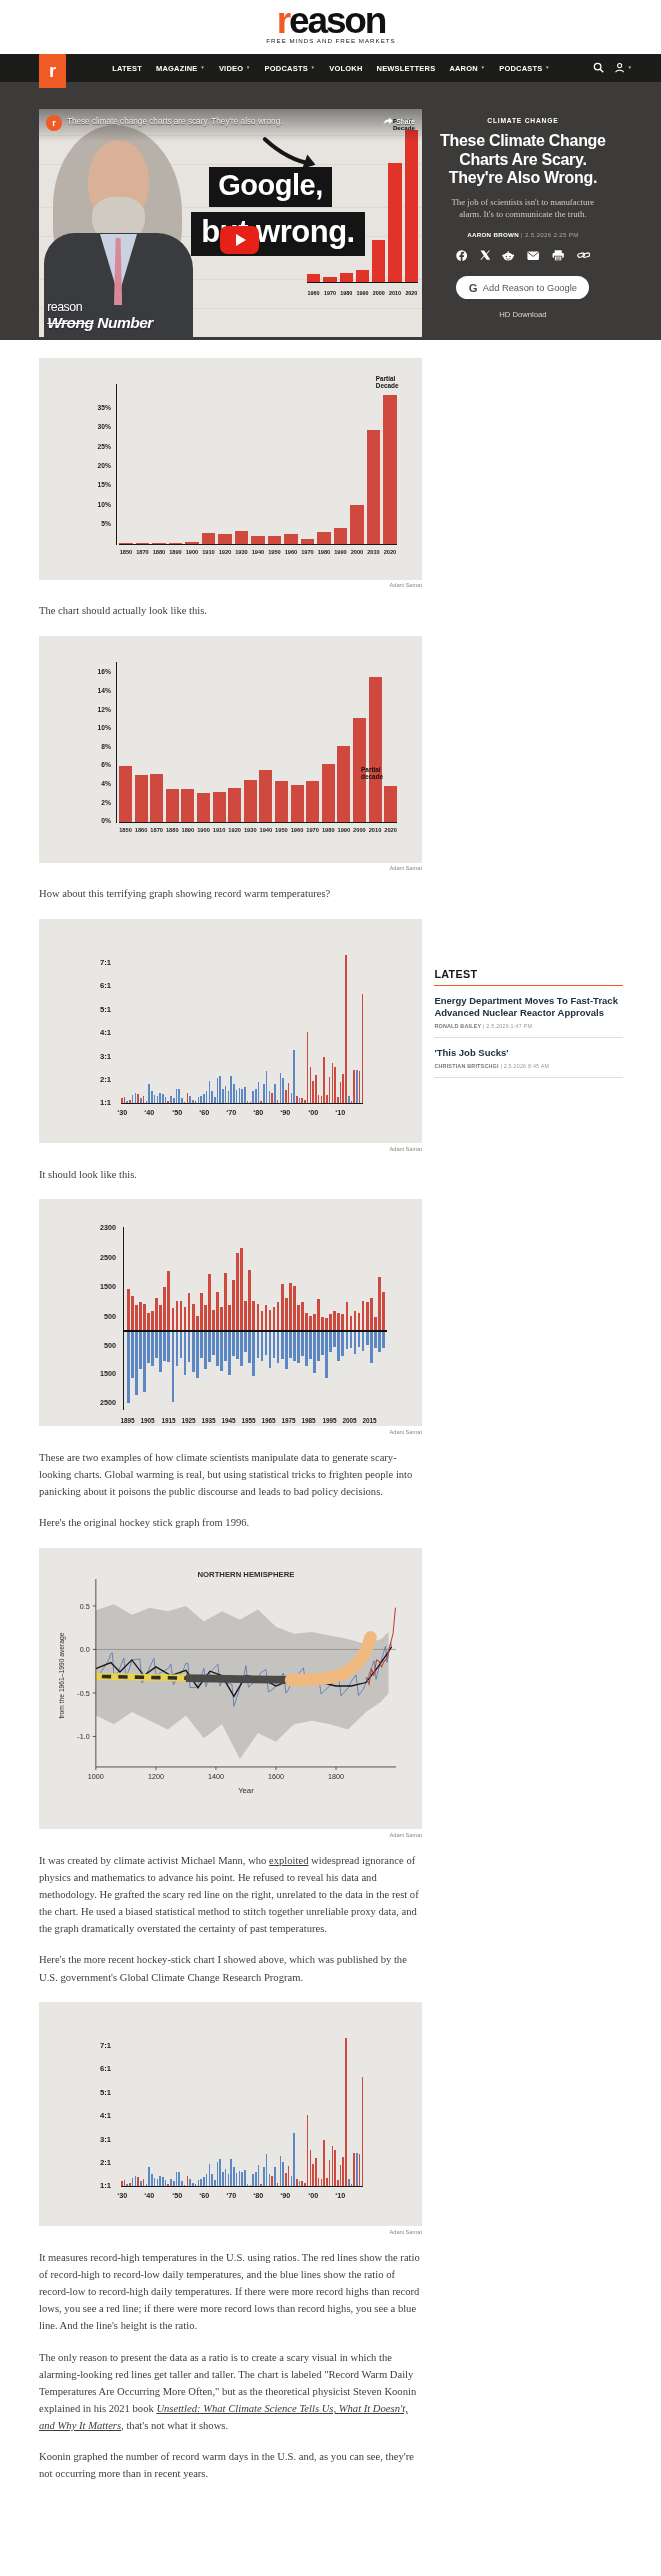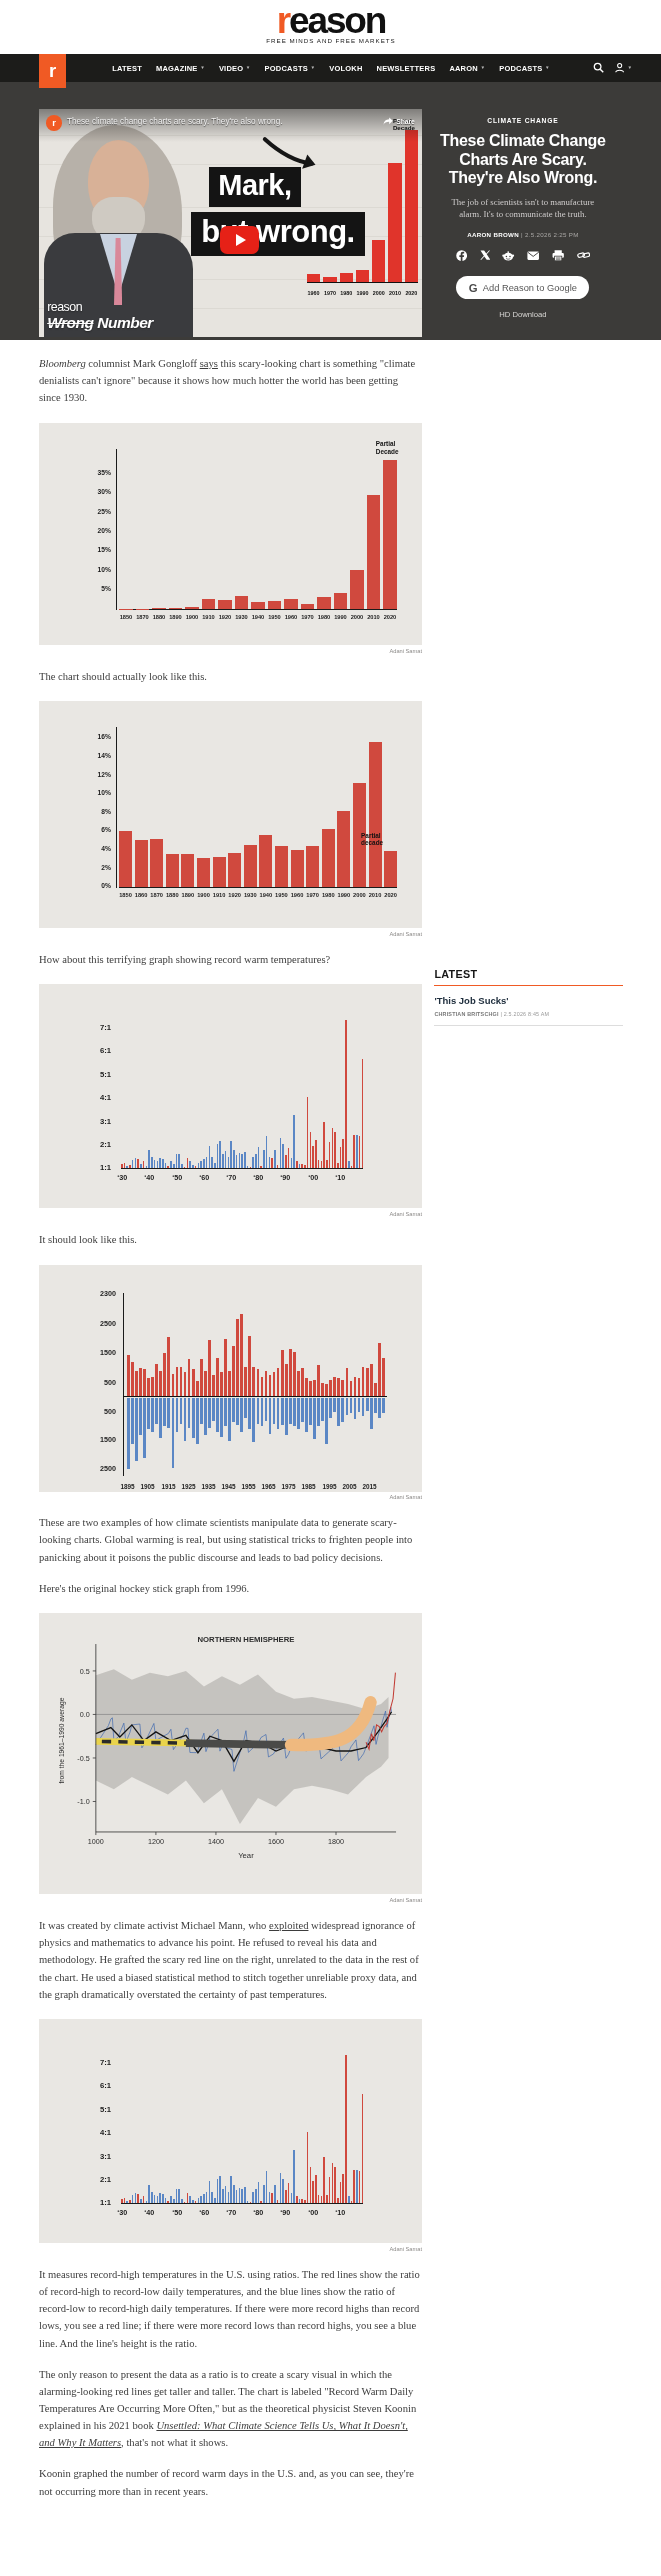--- a/index.html
+++ b/index.html
@@ -173,21 +173,21 @@
             <span>2010</span>
             <span>2020</span>
           </div>
         <div class="v-note" id="thumb-note">Partial<br>Decade</div>
       </div>
       <svg class="v-arrow" width="62" height="46" viewBox="0 0 120 90">
         <path d="M5 18 C 40 50, 70 62, 96 66" fill="none" stroke="#161616" stroke-width="8" stroke-linecap="round"></path>
         <path d="M78 76 L104 68 L88 48 Z" fill="#161616"></path>
       </svg>
 
-      <div class="v-black1">Mark,</div>
+      <div class="v-black1">Google,</div>
       <div class="v-black2">but wrong.</div>
       <div class="v-play">
           <div class="tri"></div>
         </div>
 
       <div class="v-mark">
         <div class="m1">reason</div>
         <div class="m2"><s>Wrong</s><span> Number</span></div>
       </div>
 
@@ -258,21 +258,20 @@
             <span class="g">G</span>
             <span>Add Reason to Google</span>
           </span></div>
       <div class="hp-hd">HD Download</div>
     </div>
   </div>
 </div>
 
 <div class="content">
   <div class="article" id="article">
-    <p><span class="em">Bloomberg</span><span> columnist Mark Gongloff </span><span class="u">says</span><span> this scary-looking chart is something "climate denialists can't ignore" because it shows how much hotter the world has been getting since 1930.</span></p>
     <figure>
       <div class="chart-box" style="height: 222px; position: relative;">
           <div style="position: absolute; left: 77px; top: 26px; width: 1px; height: 161px; background: rgb(26, 26, 26);"></div>
           <div class="ytick" style="left: 41px; top: 162px;">5%</div>
           <div class="ytick" style="left: 41px; top: 143px;">10%</div>
           <div class="ytick" style="left: 41px; top: 123px;">15%</div>
           <div class="ytick" style="left: 41px; top: 104px;">20%</div>
           <div class="ytick" style="left: 41px; top: 85px;">25%</div>
           <div class="ytick" style="left: 41px; top: 65px;">30%</div>
           <div class="ytick" style="left: 41px; top: 46px;">35%</div>
@@ -750,20 +749,21 @@
             <text x="459.8" y="424" font-size="14" fill="#2d2d2d" text-anchor="middle" font-family="&quot;Liberation Sans&quot;,sans-serif">1600</text>
             <line y1="400" y2="406" x1="459.8" x2="459.8" stroke="#333" stroke-width="1.5"></line>
             <text x="576.4000000000001" y="424" font-size="14" fill="#2d2d2d" text-anchor="middle" font-family="&quot;Liberation Sans&quot;,sans-serif">1800</text>
             <line y1="400" y2="406" x1="576.4000000000001" x2="576.4000000000001" stroke="#333" stroke-width="1.5"></line>
             <text x="401.5" y="450" font-size="15" fill="#2d2d2d" text-anchor="middle" font-family="&quot;Liberation Sans&quot;,sans-serif">Year</text>
             <text x="48" y="222.5" font-size="13" fill="#2d2d2d" text-anchor="middle" transform="rotate(-90 48 222.5)" font-family="&quot;Liberation Sans&quot;,sans-serif">from the 1961–1990 average</text>
           </svg></div>
       <figcaption>Adani Samat</figcaption>
     </figure>
     <p><span>It was created by climate activist Michael Mann, who </span><span class="u">exploited</span><span> widespread ignorance of physics and mathematics to advance his point. He refused to reveal his data and methodology. He grafted the scary red line on the right, unrelated to the data in the rest of the chart. He used a biased statistical method to stitch together unreliable proxy data, and the graph dramatically overstated the certainty of past temperatures.</span></p>
+    <p><span>Here's the more recent hockey-stick chart I showed above, which was published by the U.S. government's Global Climate Change Research Program.</span></p>
     <figure>
       <div class="chart-box" style="height: 224px; position: relative;">
           <div class="ytick" style="left: 41px; top: 39px; font-size: 7.7px;">7:1</div>
           <div class="ytick" style="left: 41px; top: 62px; font-size: 7.7px;">6:1</div>
           <div class="ytick" style="left: 41px; top: 86px; font-size: 7.7px;">5:1</div>
           <div class="ytick" style="left: 41px; top: 109px; font-size: 7.7px;">4:1</div>
           <div class="ytick" style="left: 41px; top: 133px; font-size: 7.7px;">3:1</div>
           <div class="ytick" style="left: 41px; top: 156px; font-size: 7.7px;">2:1</div>
           <div class="ytick" style="left: 41px; top: 179px; font-size: 7.7px;">1:1</div>
           <div style="position: absolute; left: 82px; top: 32px; width: 242px; height: 152px; display: flex; align-items: flex-end; gap: 1.2px; border-bottom: 1.5px solid rgb(26, 26, 26);">
@@ -872,19 +872,23 @@
     <p><span>It measures record-high temperatures in the U.S. using ratios. The red lines show the ratio of record-high to record-low daily temperatures, and the blue lines show the ratio of record-low to record-high daily temperatures. If there were more record highs than record lows, you see a red line; if there were more record lows than record highs, you see a blue line. And the line's height is the ratio.</span></p>
     <p><span>The only reason to present the data as a ratio is to create a scary visual in which the alarming-looking red lines get taller and taller. The chart is labeled "Record Warm Daily Temperatures Are Occurring More Often," but as the theoretical physicist Steven Koonin explained in his 2021 book </span><span class="em u">Unsettled: What Climate Science Tells Us, What It Doesn't, and Why It Matters</span><span>, that's not what it shows.</span></p>
     <p><span>Koonin graphed the number of record warm days in the U.S. and, as you can see, they're not occurring more than in recent years.</span></p>
 
   </div>
 
   <div class="sidebar">
     <div class="sb-head">LATEST</div>
     <div id="sb-items">
         <div class="sb-item">
+          <div class="sb-title">Energy Department Moves To Fast-Track Advanced Nuclear Reactor Approvals</div>
+          <div class="sb-by"><b>RONALD BAILEY</b> <span>|</span> <span>2.5.2026 1:47 PM</span></div>
+        </div>
+        <div class="sb-item">
           <div class="sb-title">'This Job Sucks'</div>
           <div class="sb-by"><b>CHRISTIAN BRITSCHGI</b> <span>|</span> <span>2.5.2026 8:45 AM</span></div>
         </div>
       </div>
   </div>
 </div>
 
 
 </body></html>

